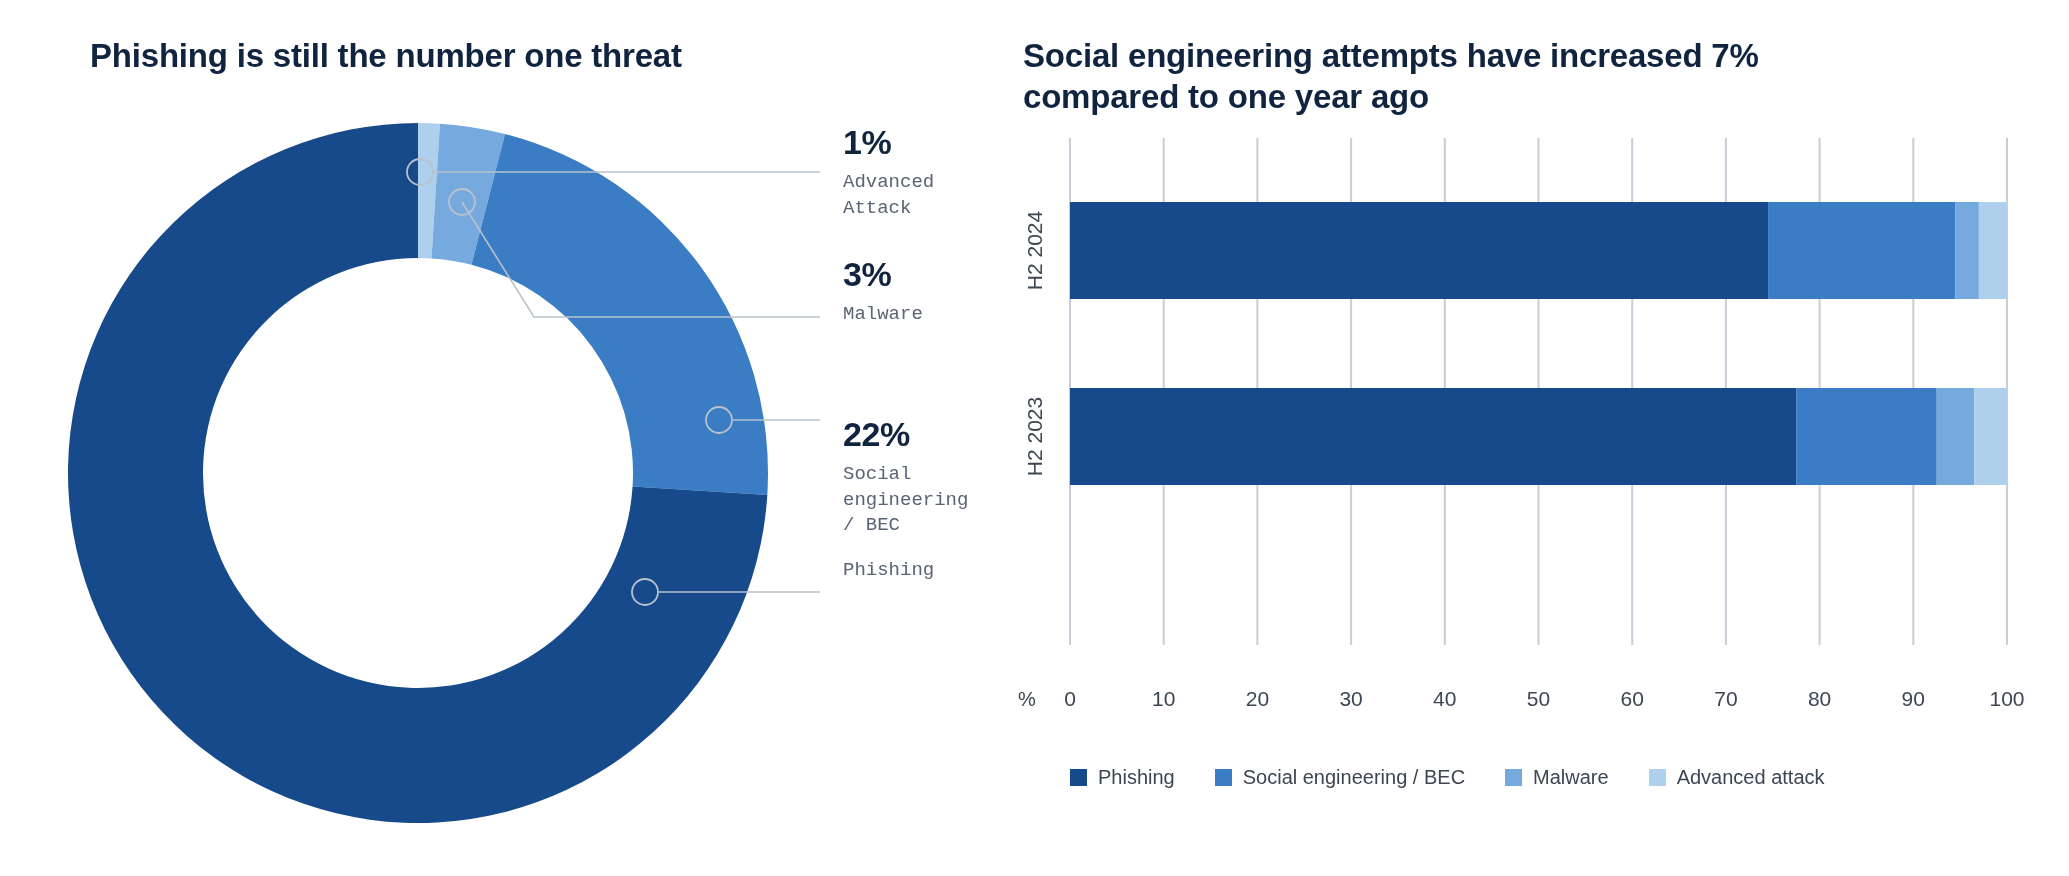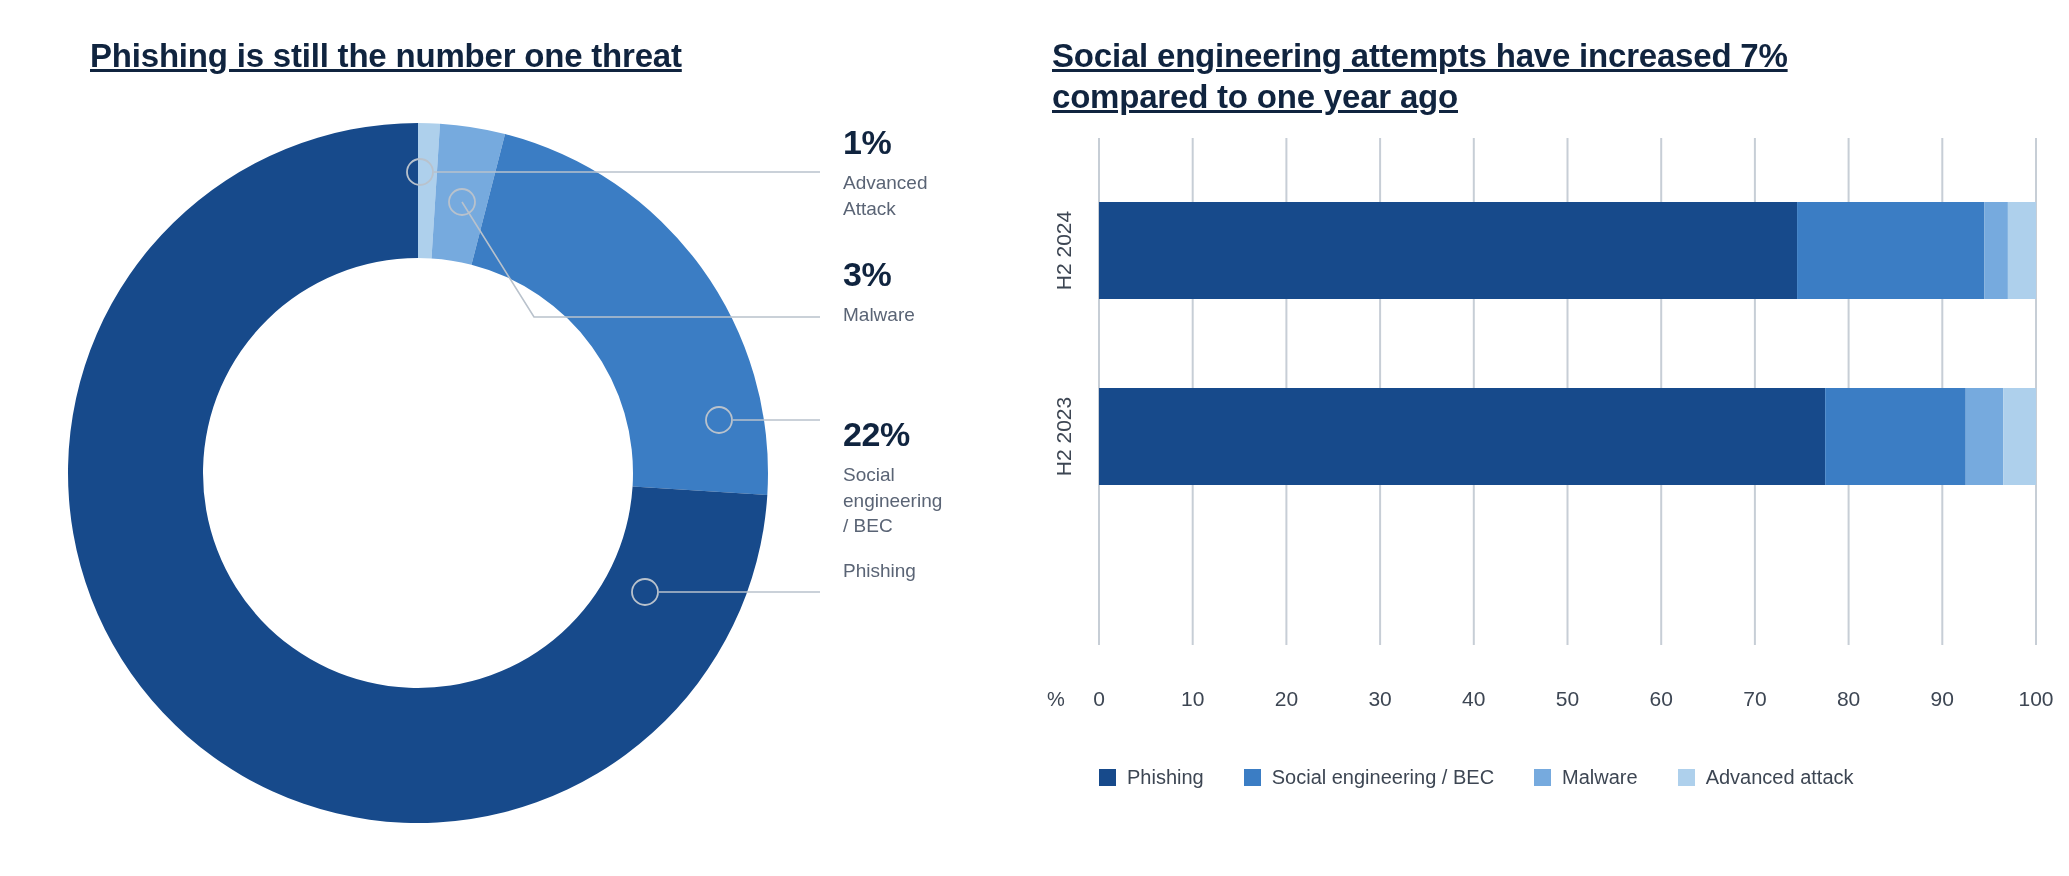--- a/index.html
+++ b/index.html
@@ -17,33 +17,32 @@
   }
 
   
   #panel-donut {
     position: absolute;
     left: 0; top: 0;
     width: 1040px; height: 876px;
   }
   #panel-bars {
     position: absolute;
-    left: 1029px; top: 0;
+    left: 1000px; top: 0;
     width: 1029px; height: 876px;
   }
 
   
   .panel-title {
     font-size: 33px;
     font-weight: 700;
     letter-spacing: -0.2px;
     color: #10243f;
     line-height: 1.23;
     margin: 0;
-    text-decoration: underline;
   }
   #donut-title {
     position: absolute;
     left: 90px; top: 36px;
     width: 880px;
   }
   #bars-title {
     position: absolute;
     left: 23px; top: 36px;
     width: 840px;
@@ -70,20 +69,21 @@
     display: block;
   }
   .callout-name {
     font-size: 19px;
     font-weight: 400;
     color: #5a6475;
     line-height: 1.33;
     display: block;
     margin-top: 9px;
     white-space: pre-line;
+    font-family: Liberation Mono, monospace;
   }
   #callout-0 { left: 843px; top: 124px; }
   #callout-1 { left: 843px; top: 379px; }
   #callout-2 { left: 843px; top: 376px; margin-top: 40px; }
   #callout-3 { left: 843px; top: 549px; }
 
   
   #bars-svg {
     position: absolute;
     left: 0; top: 0;

